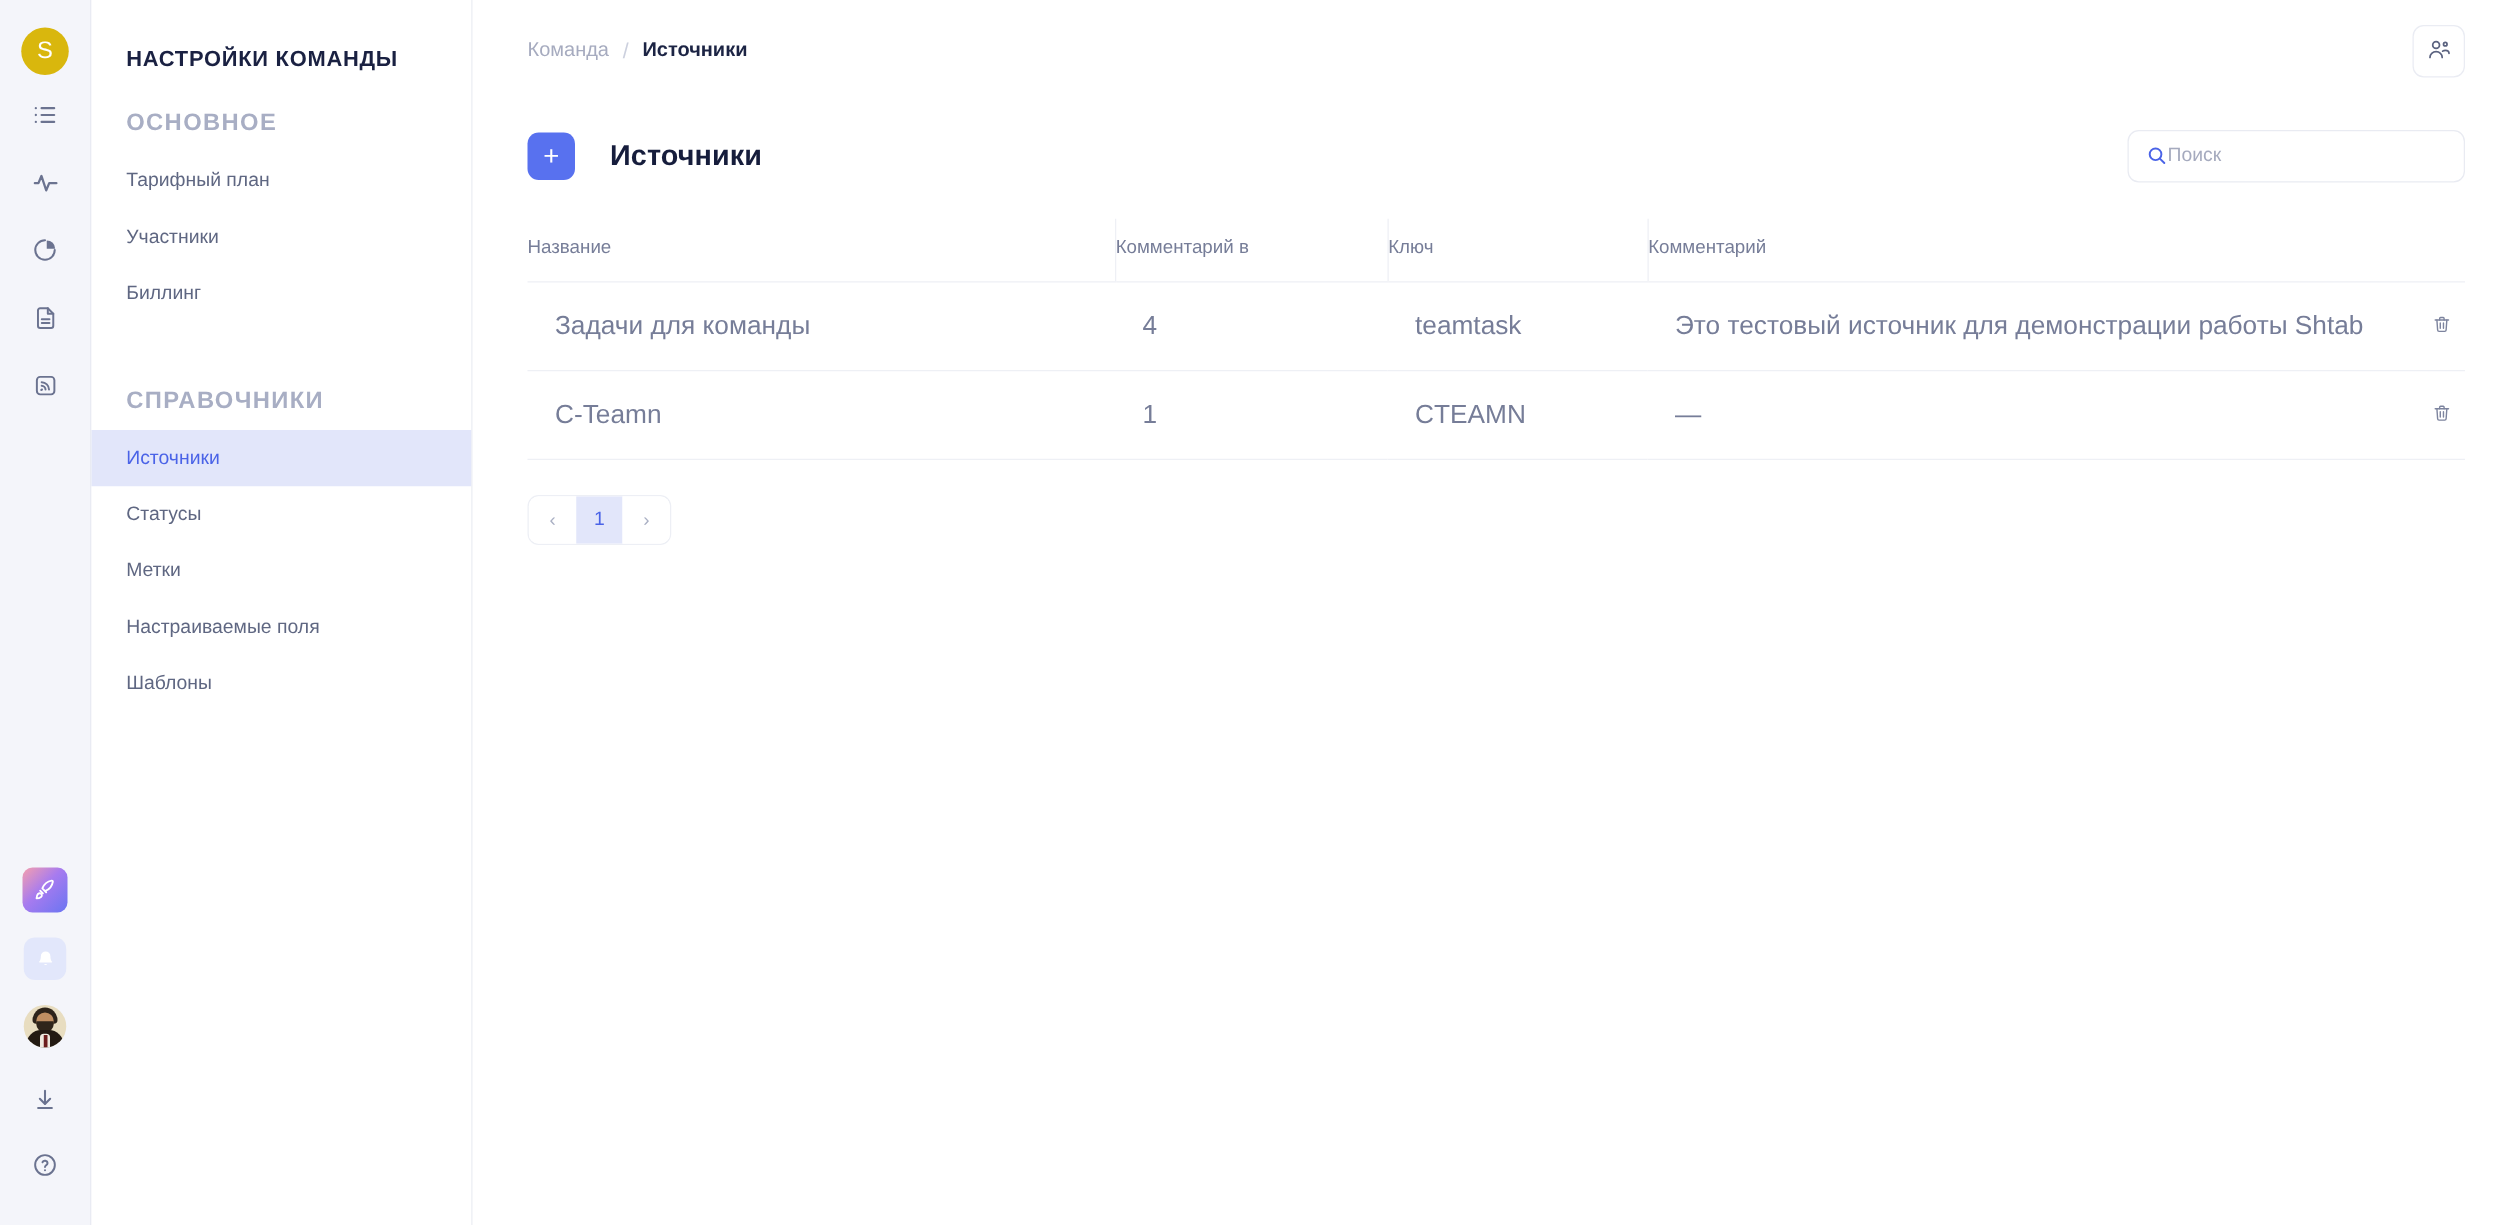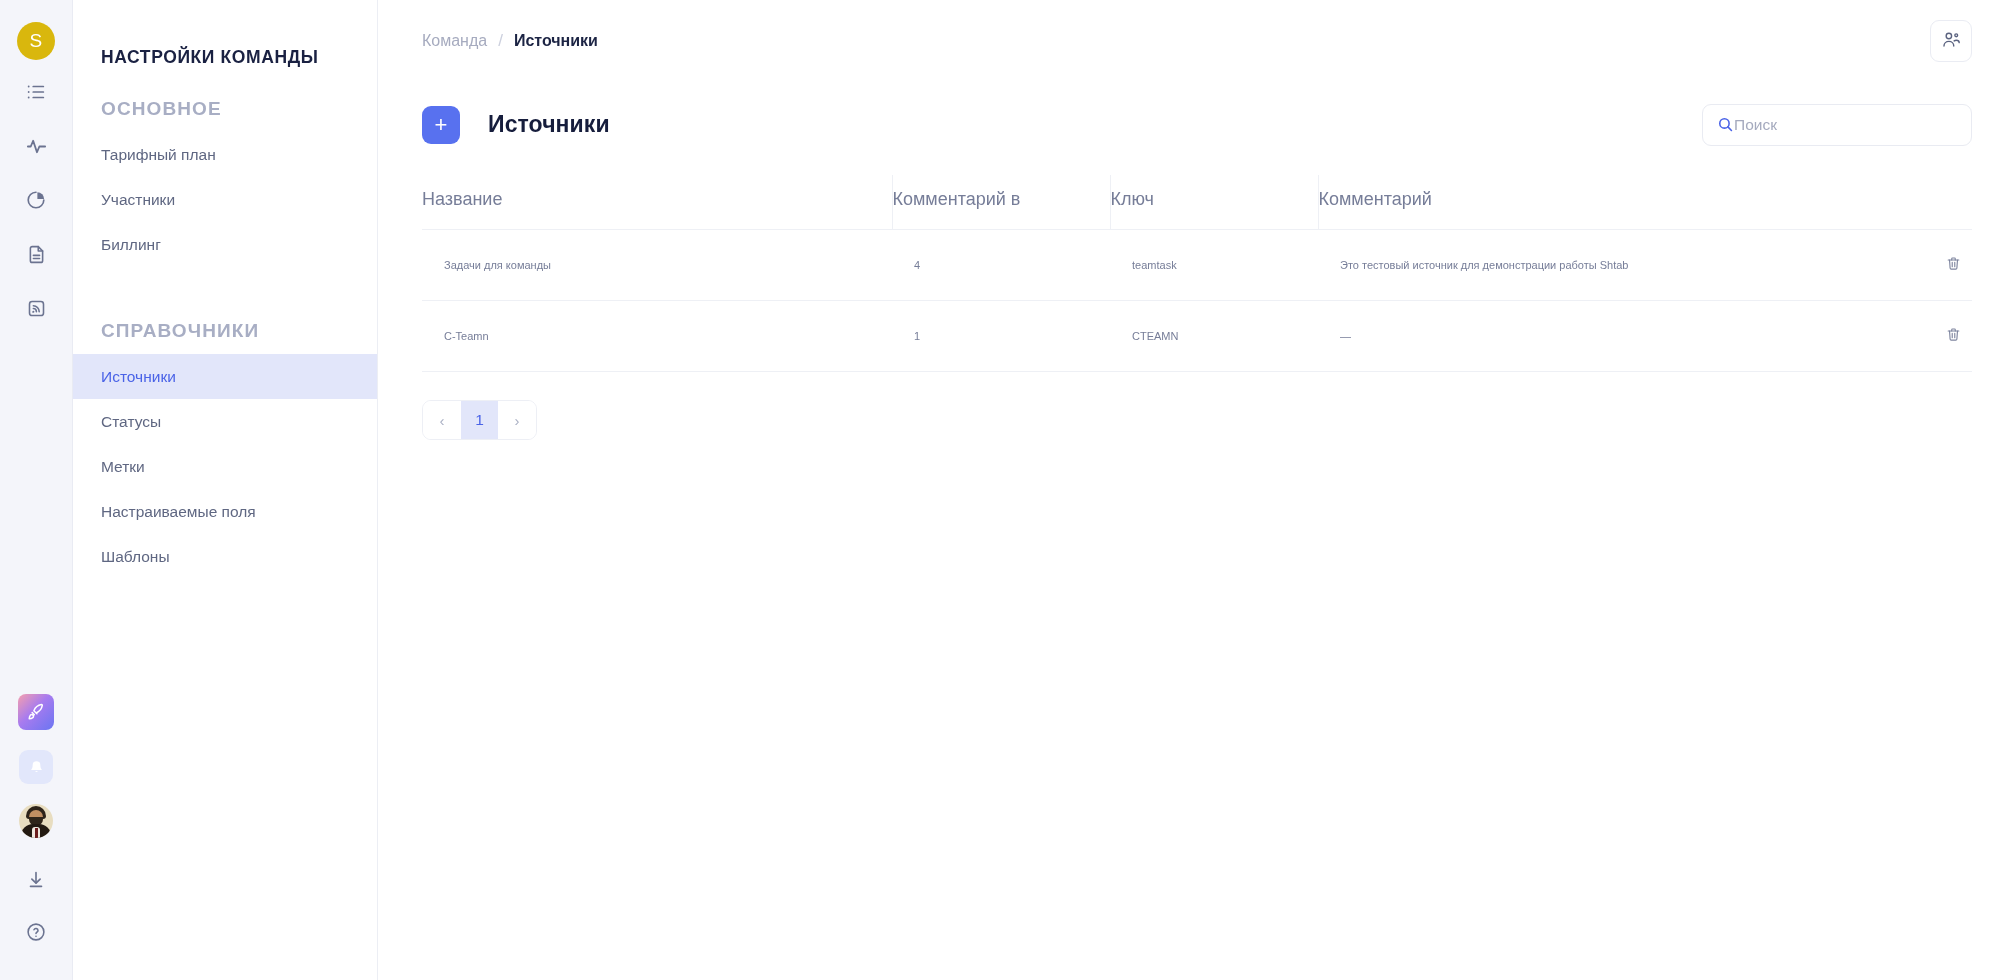--- a/index.html
+++ b/index.html
@@ -131,21 +131,21 @@
   }
   .rail-icon-b:last-child { margin-bottom: 0; }
 
   
   .sidebar {
     width: 305px;
     flex: 0 0 305px;
     height: 980px;
     background: #ffffff;
     border-right: 1px solid #eceef4;
-    padding-top: 14px;
+    padding-top: 4px;
     position: relative;
     z-index: 3;
   }
 
   .sidebar-title {
     font-size: 17.5px;
     font-weight: 700;
     color: #1a2142;
     letter-spacing: .6px;
     padding: 33px 0 0 28px;
@@ -273,34 +273,34 @@
     margin-top: 20px;
     padding: 0 28px 0 44px;
   }
   table.src-table {
     width: 100%;
     border-collapse: collapse;
     table-layout: fixed;
   }
   table.src-table thead th {
     text-align: left;
-    font-size: 18px;
+    font-size: 15px;
     font-weight: 400;
     color: #767d98;
     padding: 14px 0 19px 0;
     border-bottom: 1px solid #eef0f5;
     vertical-align: bottom;
   }
   th.c-name   { width: 470px; padding-left: 22px; }
   th.c-used   { width: 218px; padding-left: 22px; border-left: 1px solid #eef0f5; }
   th.c-key    { width: 208px; padding-left: 22px; border-left: 1px solid #eef0f5; }
   th.c-com    { padding-left: 22px; border-left: 1px solid #eef0f5; }
 
   table.src-table tbody td {
-    font-size: 11px;
+    font-size: 21px;
     color: #767d98;
     height: 71px;
     border-bottom: 1px solid #eef0f5;
     vertical-align: middle;
     padding-left: 22px;
   }
   td.v-name { color: #1e2749; }
   td.v-com {
     position: relative;
     padding-right: 54px;

